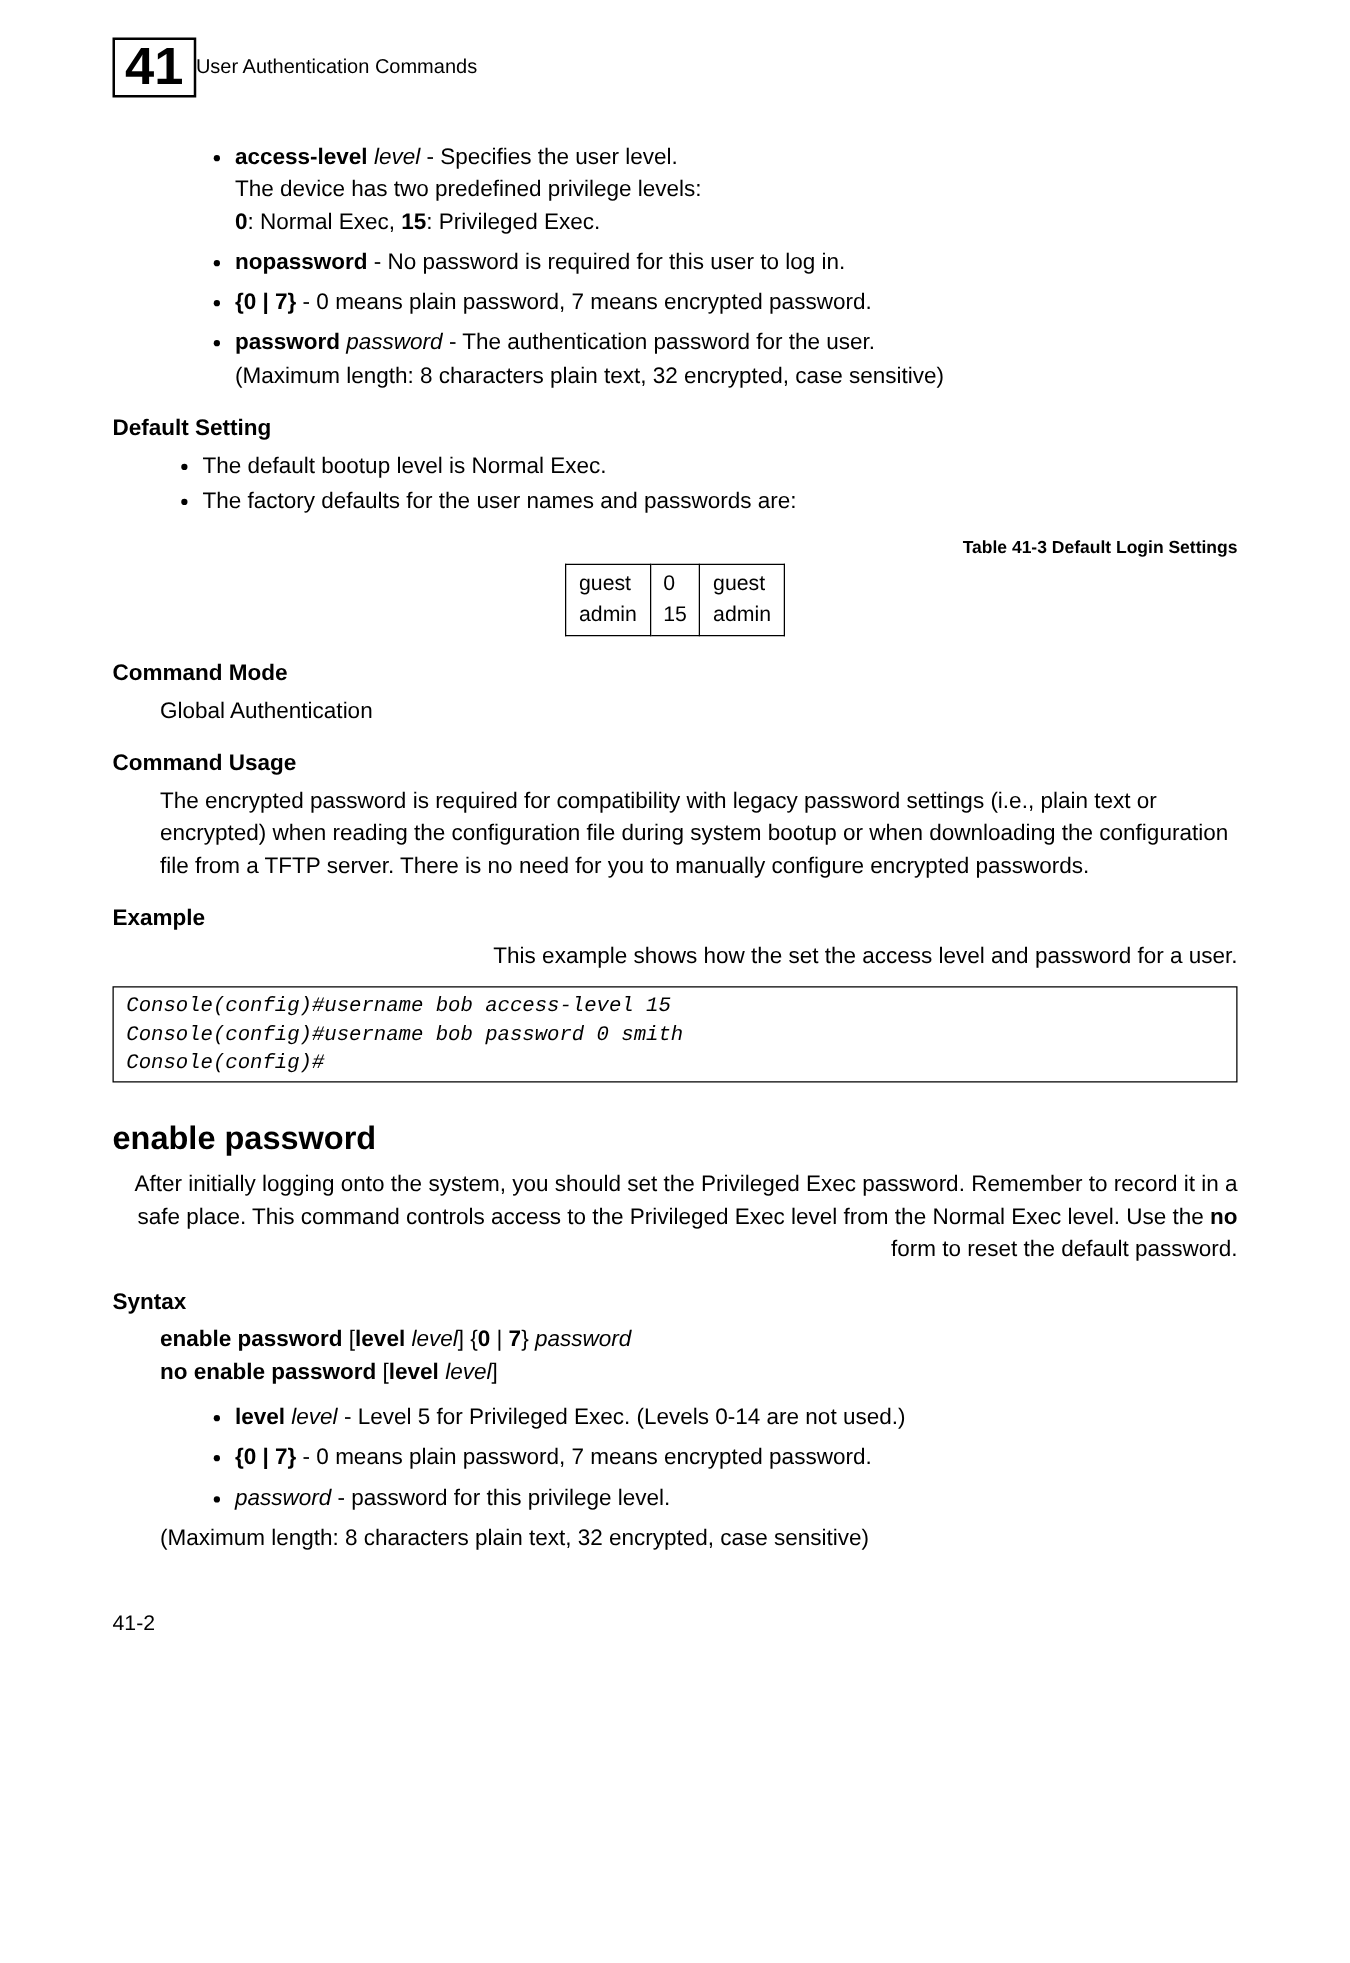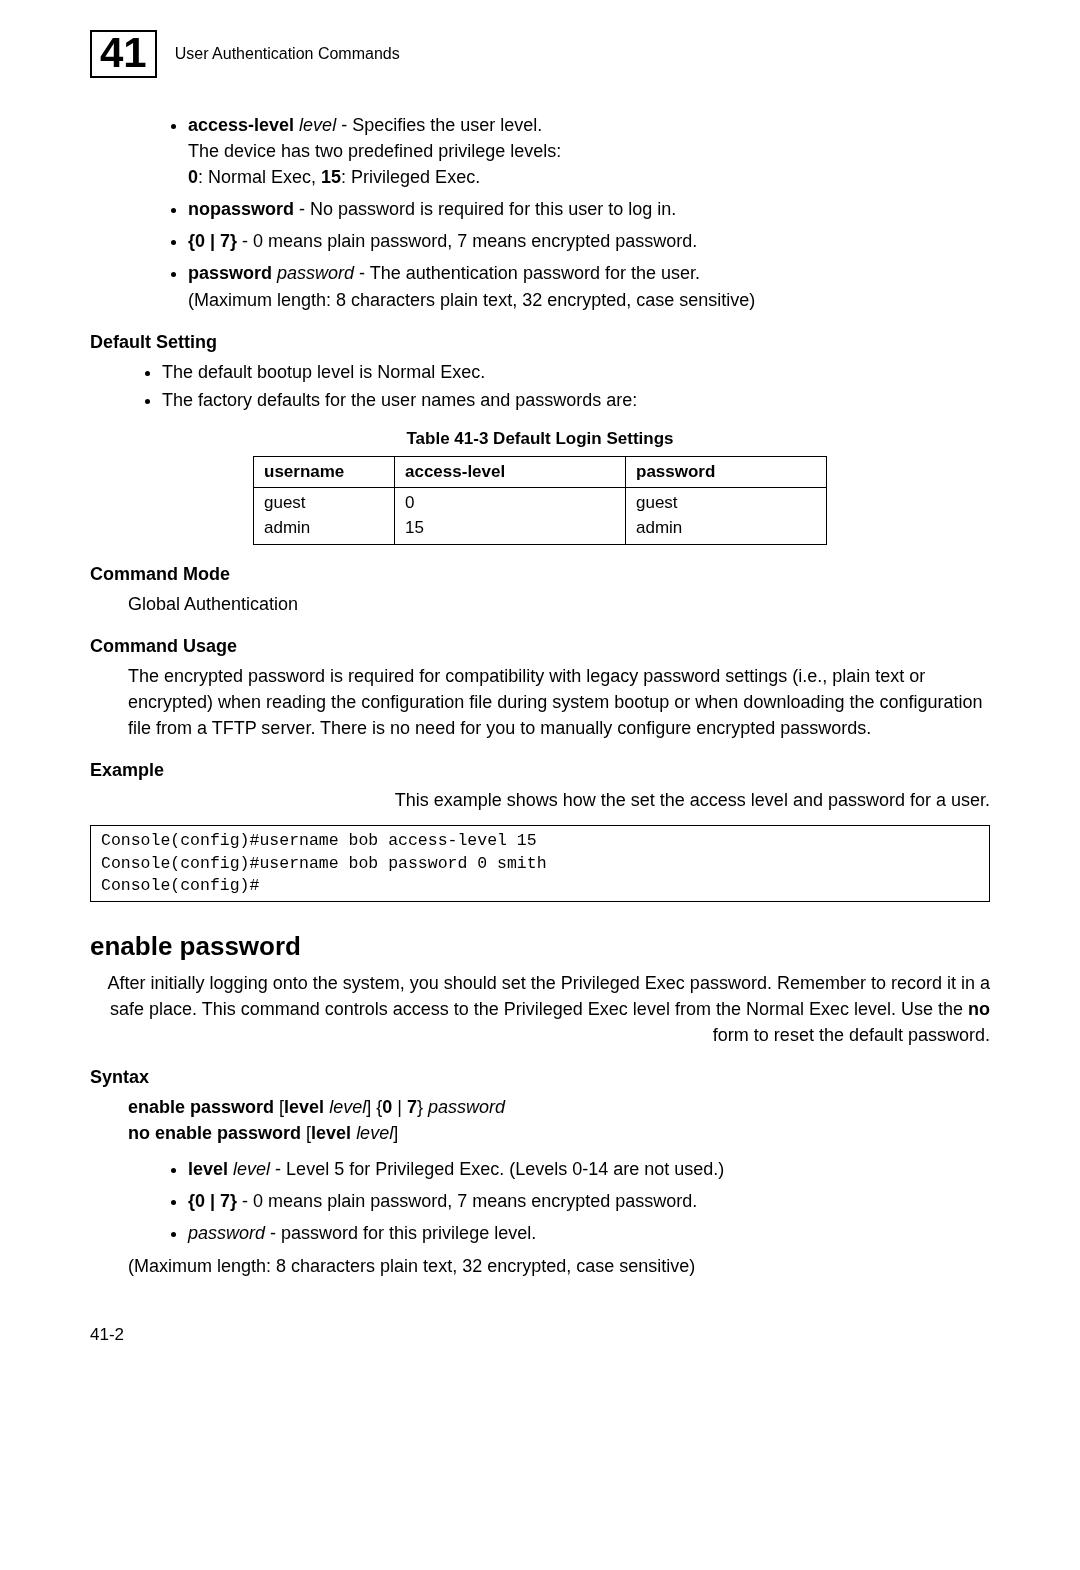--- a/index.html
+++ b/index.html
@@ -9,21 +9,21 @@
     color: #000;
     background: #fff;
     margin: 0;
     padding: 30px 90px 40px 90px;
     width: 1080px;
     box-sizing: border-box;
   }
   .header {
     display: flex;
     align-items: center;
-    gap: 18px;
+    gap: 0;
     margin-bottom: 34px;
   }
   .chapter-box {
     border: 2px solid #000;
     padding: 0px 8px 2px 8px;
     font-size: 42px;
     font-weight: 900;
     font-family: Arial Black, Arial, sans-serif;
     line-height: 1;
   }
@@ -45,24 +45,24 @@
     font-weight: bold;
     margin: 16px 0 4px 0;
   }
   ul.default-list {
     list-style: disc;
     margin: 0 0 14px 0;
     padding-left: 72px;
   }
   ul.default-list li { margin-bottom: 2px; }
   .table-caption {
-    text-align: center;
+    text-align: right;
     font-weight: bold;
     margin: 10px 0 4px 0;
-    font-size: 17px;
+    font-size: 14px;
   }
   table.login {
     border-collapse: collapse;
     margin: 0 auto 14px auto;
   }
   table.login th, table.login td {
     border: 1px solid #000;
     padding: 3px 10px 3px 10px;
     text-align: left;
     font-size: 17px;
@@ -81,20 +81,21 @@
     text-align: right;
   }
   pre.console {
     border: 1px solid #000;
     font-family: "Courier New", monospace;
     font-size: 16.5px;
     padding: 4px 10px;
     margin: 6px 0 26px 0;
     white-space: pre;
     line-height: 1.35;
+    font-style: italic;
   }
   h2.cmd {
     font-size: 26px;
     font-weight: bold;
     margin: 10px 0 4px 0;
   }
   .syntax-lines {
     padding-left: 38px;
     margin: 2px 0 10px 0;
     font-weight: normal;
@@ -155,25 +156,20 @@
 
 <div class="section-head">Default Setting</div>
 <ul class="default-list">
   <li>The default bootup level is Normal Exec.</li>
   <li>The factory defaults for the user names and passwords are:</li>
 </ul>
 
 <div class="table-caption">Table 41-3  Default Login Settings</div>
 <table class="login">
   <tbody>
-      <tr>
-    <th class="col-user">username</th>
-    <th class="col-access">access-level</th>
-    <th class="col-pass">password</th>
-  </tr>
   <tr>
     <td><span>guest</span><br><span>admin</span></td>
     <td><span>0</span><br><span>15</span></td>
     <td><span>guest</span><br><span>admin</span></td>
   </tr>
 </tbody>
   </table>
 
 <div class="section-head">Command Mode</div>
 <div class="indent">Global Authentication</div>

